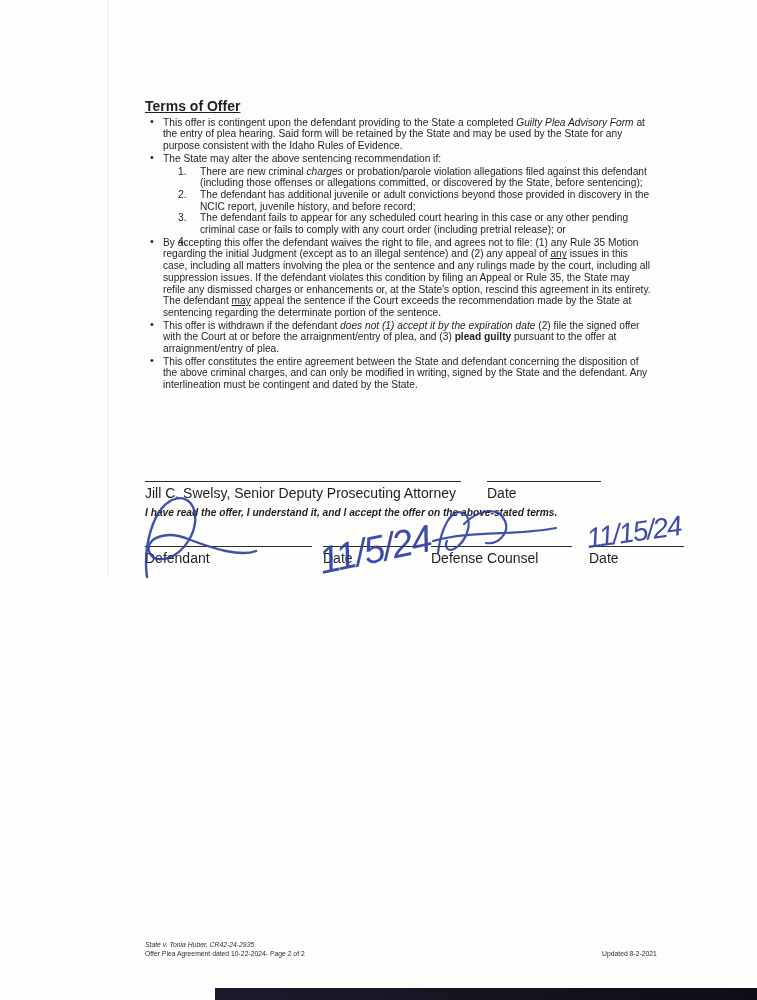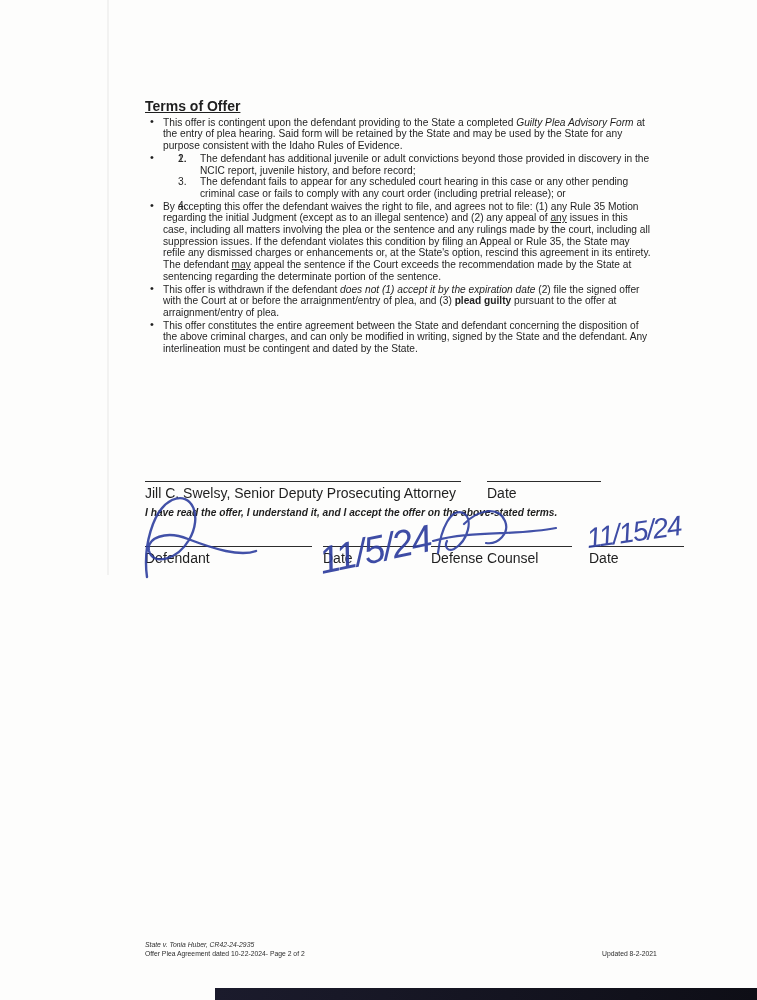--- a/index.html
+++ b/index.html
@@ -76,22 +76,22 @@
 <body>
 
 <div class="page">
 
   <div class="scan-edge"></div>
 
   <div class="content">
     <h3 class="heading">Terms of Offer</h3>
     <ul class="terms">
         <li><span class="marker">•</span><span><span>This offer is contingent upon the defendant providing to the State a completed </span><span style="font-style: italic; margin-top: 9px;">Guilty Plea Advisory Form</span><span> at the entry of plea hearing.  Said form will be retained by the State and may be used by the State for any purpose consistent with the Idaho Rules of Evidence.</span></span></li>
-        <li><span class="marker">•</span><ol class="nums">
-            <li><span class="num">1.</span></li>
+        <li><span class="marker">•</span><span><span>The State may alter the above sentencing recommendation if:</span></span><ol class="nums">
+            <li><span class="num">1.</span><span><span>There are new criminal </span><span style="font-style: italic;">charges</span><span> or probation/parole violation allegations filed against this defendant (including those offenses or allegations committed, or discovered by the State, before sentencing);</span></span></li>
             <li><span class="num">2.</span><span><span>The defendant has additional juvenile or adult convictions beyond those provided in discovery in the NCIC report, juvenile history, and before record;</span></span></li>
             <li><span class="num">3.</span><span><span>The defendant fails to appear for any scheduled court hearing in this case or any other pending criminal case or fails to comply with any court order (including pretrial release); or</span></span></li>
             <li><span class="num">4.</span></li>
           </ol></li>
         <li><span class="marker">•</span><span><span>By accepting this offer the defendant waives the right to file, and agrees not to file: (1) any Rule 35 Motion regarding the initial Judgment (except as to an illegal sentence) and (2) any appeal of </span><span style="text-decoration: underline;">any</span><span> issues in this case, including all matters involving the plea or the sentence and any rulings made by the court, including all suppression issues. If the defendant violates this condition by filing an Appeal or Rule 35, the State may refile any dismissed charges or enhancements or, at the State's option, rescind this agreement in its entirety. The defendant </span><span style="text-decoration: underline;">may</span><span> appeal the sentence if the Court exceeds the recommendation made by the State at sentencing regarding the determinate portion of the sentence.</span></span></li>
         <li><span class="marker">•</span><span><span>This offer is withdrawn if the defendant </span><span style="font-style: italic;">does not (1) accept it by the expiration date</span><span> (2) file the signed offer with the Court at or before the arraignment/entry of plea, and (3) </span><span style="font-weight: bold;">plead guilty</span><span> pursuant to the offer at arraignment/entry of plea.</span></span></li>
         <li><span class="marker">•</span><span><span>This offer constitutes the entire agreement between the State and defendant concerning the disposition of the above criminal charges, and can only be modified in writing, signed by the State and the defendant. Any interlineation must be contingent and dated by the State.</span></span></li>
       </ul>
   </div>
 

